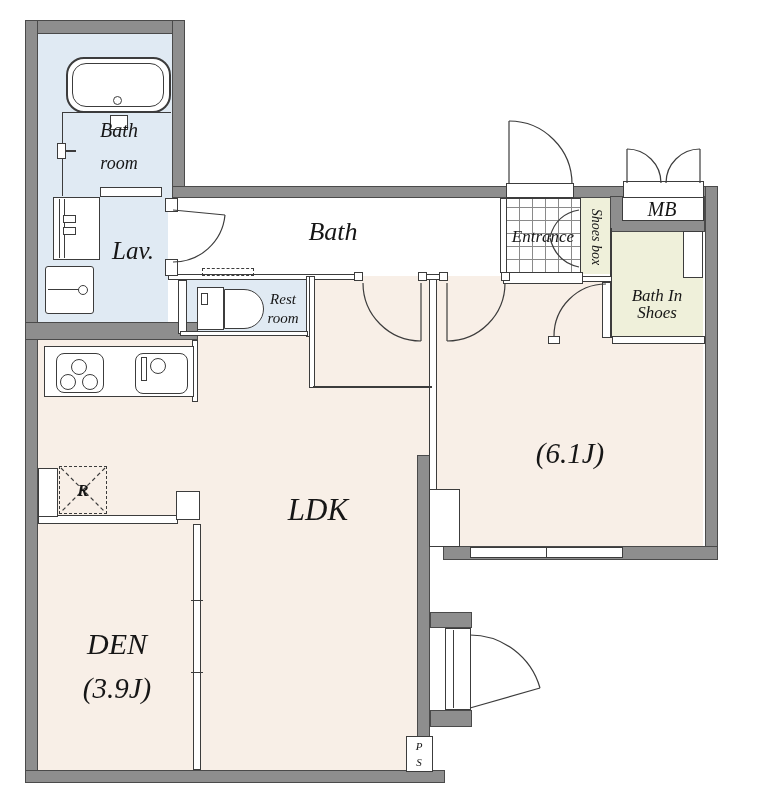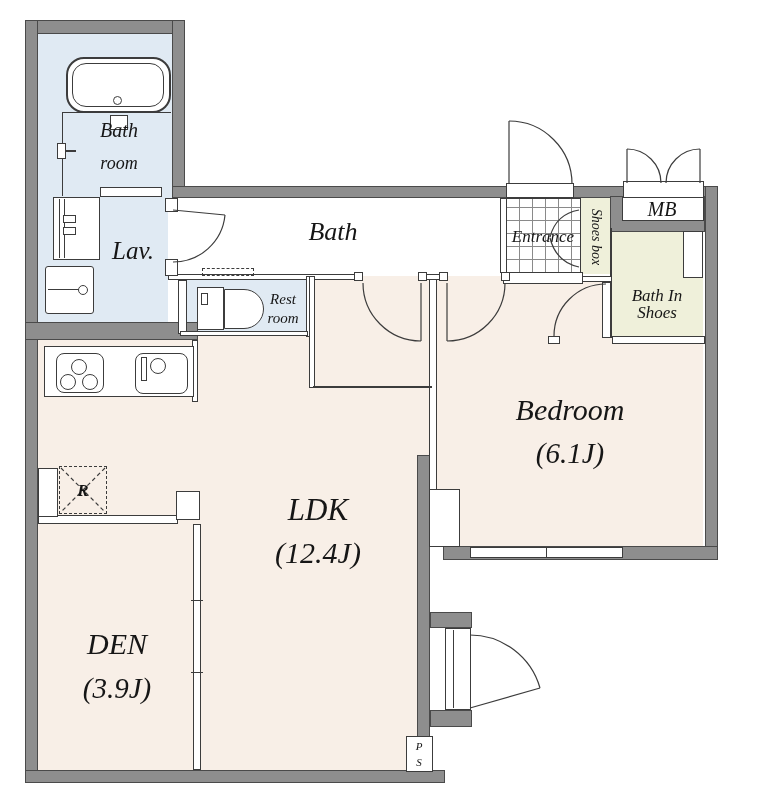--- a/index.html
+++ b/index.html
@@ -173,22 +173,20 @@
   <div class="lbl" style="left:119px;top:163px;font-size:18px;">room</div>
   <div class="lbl" style="left:133px;top:250px;font-size:25px;">Lav.</div>
   <div class="lbl" style="left:333px;top:232px;font-size:26px;">Bath</div>
   <div class="lbl" style="left:543px;top:236px;font-size:17px;">Entrance</div>
   <div class="vtext" style="left:596px;top:237px;font-size:14px;">Shoes box</div>
   <div class="lbl" style="left:662px;top:209px;font-size:20px;">MB</div>
   <div class="lbl" style="left:657px;top:295px;font-size:17px;">Bath In</div>
   <div class="lbl" style="left:657px;top:312px;font-size:17px;">Shoes</div>
   <div class="lbl" style="left:283px;top:299px;font-size:15px;text-align:right;">Rest</div>
   <div class="lbl" style="left:283px;top:318px;font-size:15px;">room</div>
-  <div class="lbl" style="left:570px;top:410px;font-size:30px;">Bedroom</div>
   <div class="lbl" style="left:570px;top:453px;font-size:29px;">(6.1J)</div>
   <div class="lbl" style="left:318px;top:509px;font-size:31px;">LDK</div>
-  <div class="lbl" style="left:318px;top:553px;font-size:30px;">(12.4J)</div>
   <div class="lbl" style="left:117px;top:644px;font-size:30px;">DEN</div>
   <div class="lbl" style="left:117px;top:688px;font-size:29px;">(3.9J)</div>
   <div class="lbl" style="left:83px;top:490px;font-size:17px;font-weight:bold;">R</div>
   <div class="lbl" style="left:419px;top:746px;font-size:11px;">P</div>
   <div class="lbl" style="left:419px;top:762px;font-size:11px;">S</div>
 </div>
 
 </body></html>

